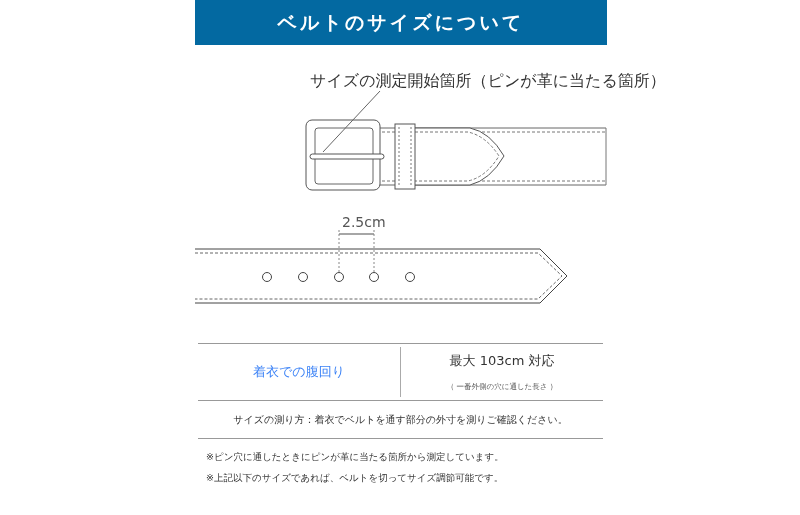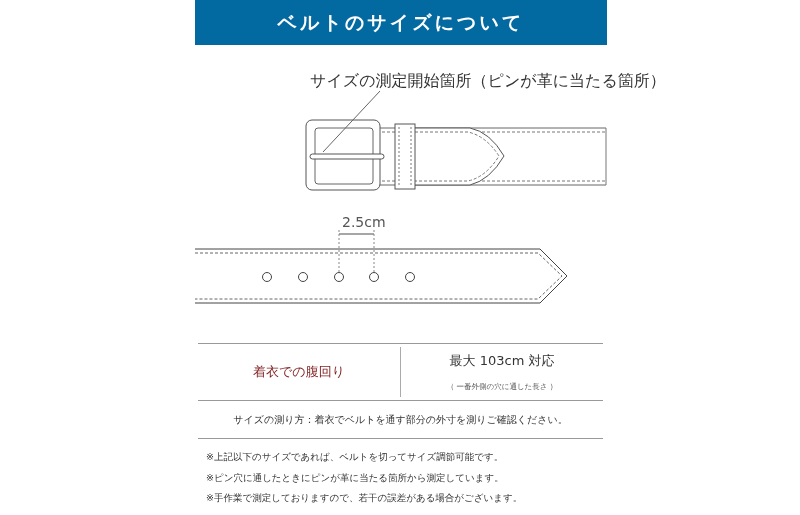--- a/index.html
+++ b/index.html
@@ -7,21 +7,21 @@
          font-family: "DejaVu Sans", "Liberation Sans", sans-serif; color: #333; }
   .header { position: absolute; left: 195px; top: 0; width: 412px; height: 45px;
             background: #0369a1; color: #fff; display: flex; align-items: center;
             justify-content: center; font-size: 19px; font-weight: bold; letter-spacing: 3px; }
   .annot { position: absolute; left: 310px; top: 71px; font-size: 16px; color: #333; white-space: nowrap; }
   svg.diagram { position: absolute; left: 0; top: 0; }
   .dim-label { position: absolute; left: 342px; top: 214px; font-size: 14px; color: #555; }
   .hr { position: absolute; left: 198px; width: 405px; height: 1px; background: #999; }
   .vr { position: absolute; left: 400px; top: 347px; width: 1px; height: 50px; background: #aaa; }
   .cell-left { position: absolute; left: 198px; top: 344px; width: 202px; height: 56px;
-               display: flex; align-items: center; justify-content: center; font-size: 13px; color: #7f1d1d; }
+               display: flex; align-items: center; justify-content: center; font-size: 13px; color: #3b82f6; }
   .cell-right { position: absolute; left: 401px; top: 344px; width: 202px; height: 56px;
                 display: flex; flex-direction: column; align-items: center; justify-content: center; }
   .cell-right .main { font-size: 13px; color: #333; text-align: right; }
   .cell-right .sub { font-size: 7.5px; color: #555; margin-top: 12px; }
   .howto { position: absolute; left: 198px; top: 402px; width: 405px; height: 36px;
            display: flex; align-items: center; justify-content: center; font-size: 10px; color: #333; }
   .notes { position: absolute; left: 206px; top: 447px; font-size: 9.5px; color: #333; line-height: 20.5px; }
   .notes div { white-space: nowrap; }
 </style>
 </head>
@@ -84,16 +84,15 @@
   <span class="main">最大 103cm 対応</span>
   <span class="sub">（ 一番外側の穴に通した長さ ）</span>
 </div>
 <div class="hr" style="top:400px"></div>
 <div class="howto">
   <span>サイズの測り方：着衣でベルトを通す部分の外寸を測りご確認ください。</span>
 </div>
 <div class="hr" style="top:438px"></div>
 
 <div class="notes">
+  <div>※ピン穴に通したときにピンが革に当たる箇所から測定しています。</div>
   <div>※上記以下のサイズであれば、ベルトを切ってサイズ調節可能です。</div>
-  <div>※ピン穴に通したときにピンが革に当たる箇所から測定しています。</div>
-  <div>※手作業で測定しておりますので、若干の誤差がある場合がございます。</div>
 </div>
 
 </body></html>

